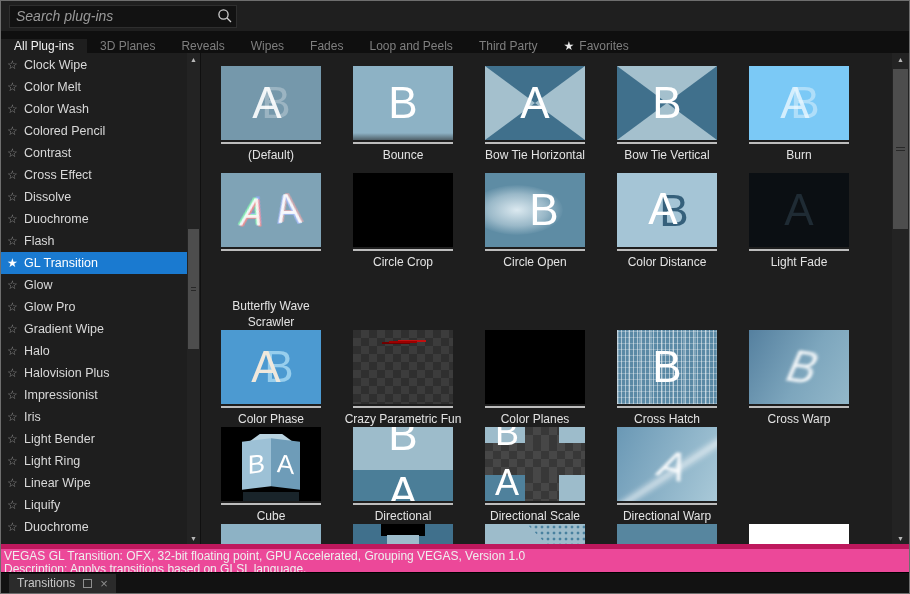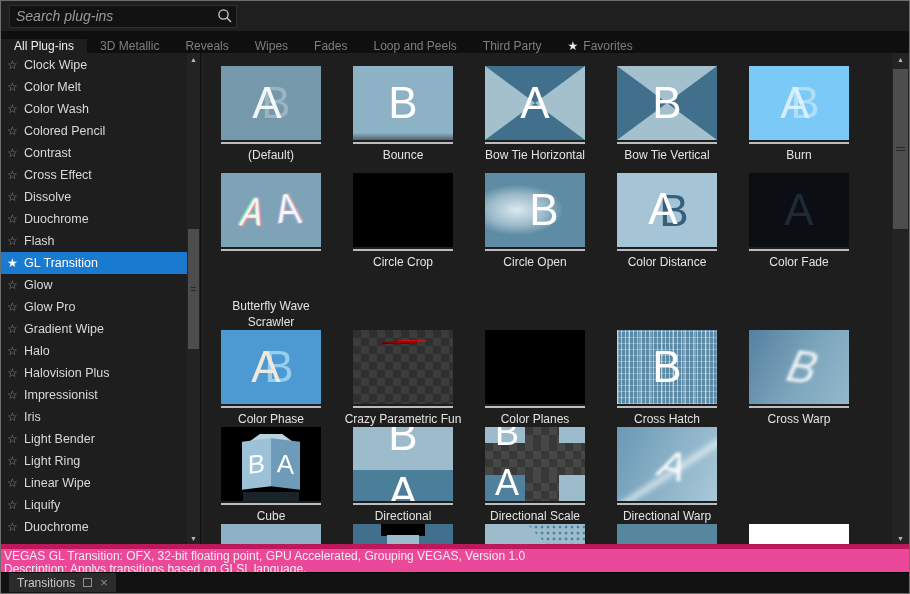--- a/index.html
+++ b/index.html
@@ -172,21 +172,21 @@
      clip-path:polygon(42% 0,100% 0,100% 82%);}
   .v-r5-dots .l0{transform:translateY(-36%) translateX(-8px);}
   .v-r5-blur{background:#57869f;}
   .v-r5-blur .l0{color:rgba(255,255,255,.85);filter:blur(1.4px);transform:translateY(-40%);}
   .v-r5-blur .l1{color:rgba(255,255,255,.35);filter:blur(2px);transform:translateY(-40%) translateX(6px);}
   .v-r5-white{background:#ffffff;}
 
   
   .status{height:28px;background:#ec4899;border-top:5px solid #be185d;color:#efefef;font-size:12px;
           line-height:13px;padding:1px 0 0 3px;flex:none;overflow:hidden;white-space:nowrap;}
-  .bottombar{height:21px;background:#121212;border-top:1px solid #000;display:flex;flex:none;}
+  .bottombar{height:21px;background:#121212;border-top:1px solid #000;display:flex;align-items:center;flex:none;}
   .wtab{display:flex;align-items:center;gap:8px;background:#2b2b2b;color:#c8c8c8;font-size:12px;
         padding:2px 8px;margin-left:8px;height:19px;}
   .wtab-float{width:9px;height:9px;border:1px solid #8f8f8f;display:inline-block;}
   .wtab-close{color:#8f8f8f;font-size:13px;line-height:1;}
 </style>
 </head>
 <body>
 
 <div class="win">
 
@@ -200,21 +200,21 @@
         </svg>
       </span>
     </div>
   </div>
 
   <div class="tabbar" id="tabbar">
       <div class="tab active">
         <span>All Plug-ins</span>
       </div>
       <div class="tab">
-        <span>3D Metallic</span>
+        <span>3D Planes</span>
       </div>
       <div class="tab">
         <span>Reveals</span>
       </div>
       <div class="tab">
         <span>Wipes</span>
       </div>
       <div class="tab">
         <span>Fades</span>
       </div>
@@ -402,21 +402,21 @@
                 <span class="letter l1">A</span>
               </div>
               <div class="underline"></div>
               <div class="caption">Color Distance</div>
             </div>
             <div class="cell">
               <div class="thumb v-color-fade">
                 <span class="letter l0">A</span>
               </div>
               <div class="underline"></div>
-              <div class="caption">Color Fade</div>
+              <div class="caption">Light Fade</div>
             </div>
           </div>
           <div class="grid-row row-3">
             <div class="cell">
               <div class="thumb v-color-phase">
                 <span class="letter l0">B</span>
                 <span class="letter l1">A</span>
               </div>
               <div class="underline"></div>
               <div class="caption">Color Phase</div>

